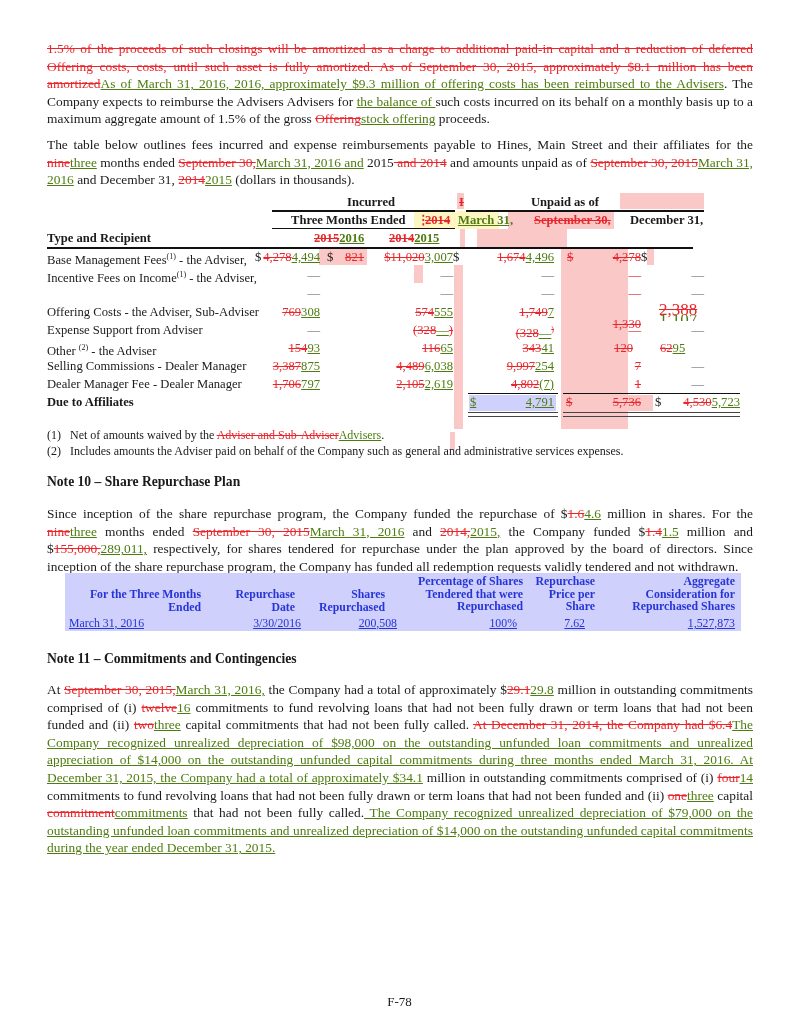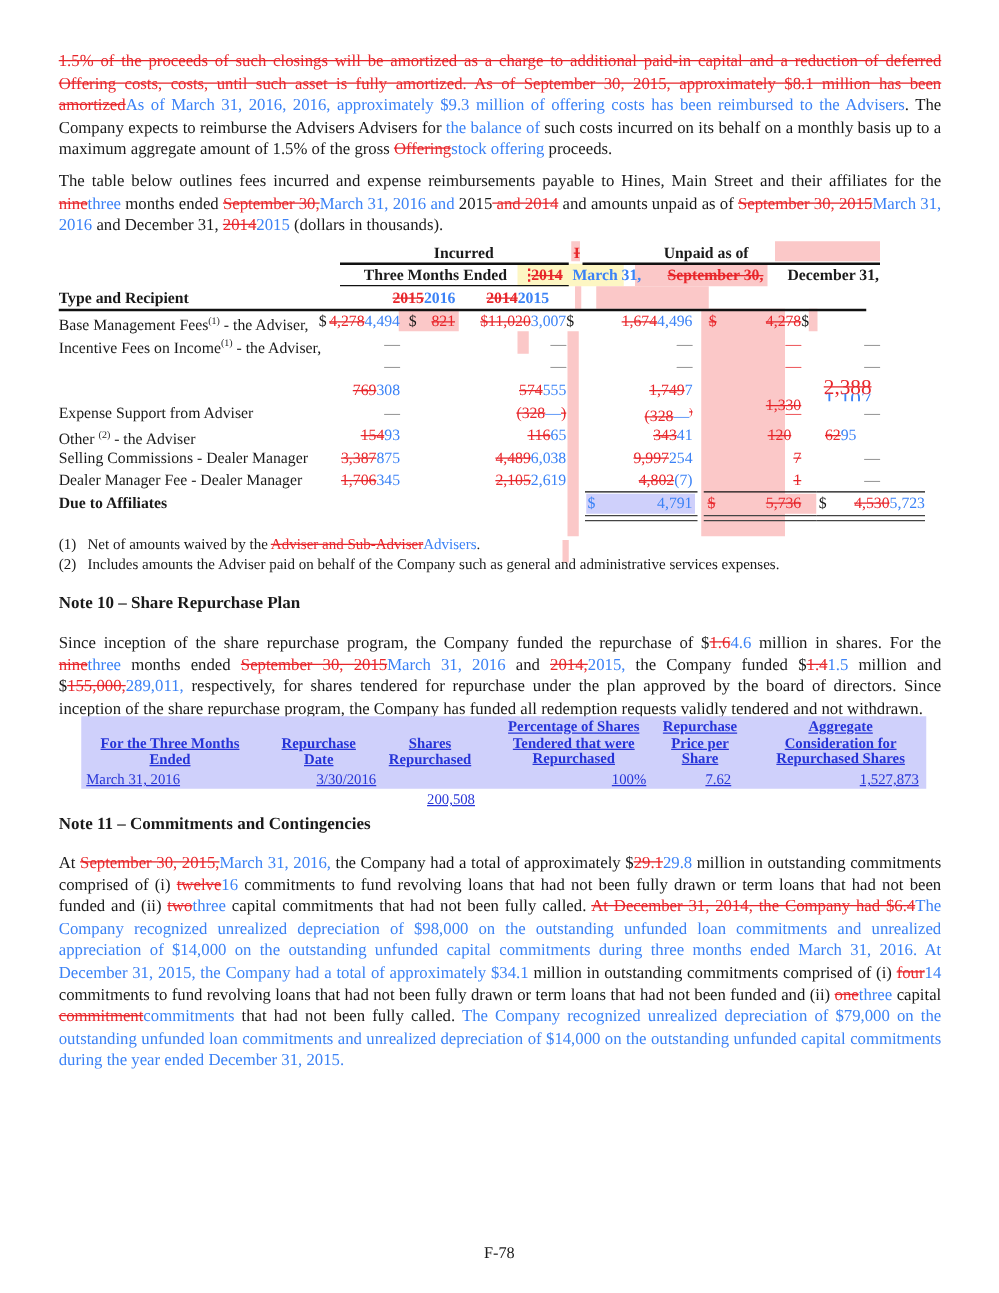--- a/index.html
+++ b/index.html
@@ -1,35 +1,35 @@
 <!DOCTYPE html>
 <html><head>
 <meta charset="utf-8">
 <style>
   html, body { margin:0; padding:0; background:#ffffff; }
   body { width:799px; height:1034px; position:relative; overflow:hidden;
          font-family:"Liberation Serif", serif; font-size:13.4px; color:#1a1a1a; }
   .page { position:absolute; left:47px; top:40px; width:706px; }
   p { margin:0; text-align:justify; line-height:17.6px; }
   .del { color:#e8262b; text-decoration:line-through; }
-  .ins { color:#3b82f6; }
+  .ins { color:#4d7c0f; text-decoration:underline; }
   .h { font-weight:bold; margin:0; font-size:13.6px; }
   .fee-table { position:absolute; left:0; top:153px; width:706px; font-size:12.6px; }
   .fee-table .row { position:absolute; left:0; width:706px; height:18px; line-height:18px; }
   .cell { position:absolute; top:0; white-space:nowrap; }
   .r { text-align:right; }
   .pink { position:absolute; background:#fbc8c8; }
   .yel { position:absolute; background:#fdf6c3; }
   .bold { font-weight:bold; }
   .rule { position:absolute; height:2px; background:#111; }
   .rule1 { position:absolute; height:1px; background:#111; }
   sup { font-size:8px; vertical-align:5px; }
   .fn { position:absolute; left:0; font-size:12px; }
   .rep { position:absolute; left:18px; top:533px; width:676px; height:58px; background:#cfd0fb; font-size:11.8px; }
-  .rep .hc { position:absolute; top:2px; text-align:center; font-weight:bold; color:#2634d8; text-decoration:underline; line-height:12.5px; }
+  .rep .hc { position:absolute; top:2px; text-align:right; font-weight:bold; color:#2634d8; line-height:12.5px; }
   .rep .vc { position:absolute; top:43px; color:#2634d8; text-decoration:underline; white-space:nowrap; }
   .pagenum { position:absolute; top:994px; left:0; width:799px; text-align:center; font-size:13px; }
 </style>
 </head>
 <body>
 
 <div class="page">
 
   <p style="position:absolute;top:0;left:0;width:706px;">
     <span class="del">1.5% of the proceeds of such closings will be amortized as a charge to additional paid-in capital and a reduction of deferred Offering costs, costs, until such asset is fully amortized. As of September 30, 2015, approximately $8.1 million has been amortized</span><span class="ins">As of March 31, 2016, 2016, approximately $9.3 million of offering costs has been reimbursed to the Advisers</span><span>. The Company expects to reimburse the Advisers Advisers for </span><span class="ins">the balance of </span><span>such costs incurred on its behalf on a monthly basis up to a maximum aggregate amount of 1.5% of the gross </span><span class="del">Offering</span><span class="ins">stock offering</span><span> proceeds.</span>
@@ -103,20 +103,21 @@
     </div>
     <div class="row" style="top:91px;">
       <span class="cell r" style="right:433px;color:#777;">—</span>
       <span class="cell r" style="right:300px;color:#777;">—</span>
       <span class="cell r" style="right:199px;color:#777;">—</span>
       <span class="cell r" style="right:112px;color:#e8262b;">—</span>
       <span class="cell r" style="right:49px;color:#777;">—</span>
     </div>
 
     <div class="row" style="top:110px;">
+      <span class="cell" style="left:0;">Offering Costs - the Adviser, Sub-Adviser</span>
       <span class="cell r" style="right:433px;"><span class="del">769</span><span class="ins">308</span></span>
       <span class="cell r" style="right:300px;"><span class="del">574</span><span class="ins">555</span></span>
       <span class="cell r" style="right:199px;"><span class="del">1,749</span><span class="ins">7</span></span>
       <span class="cell r del" style="right:112px;margin-top:12px;">1,330</span>
       <span class="cell" style="left:612px;line-height:10px;top:2px;font-size:17px;">
           <span class="del" style="display:block;">2,388</span>
           <span class="ins" style="display:block;height:6px;overflow:hidden;text-align:center;">1,107</span>
         </span>
     </div>
 
@@ -142,21 +143,21 @@
       <span class="cell" style="left:0;">Selling Commissions - Dealer Manager</span>
       <span class="cell r" style="right:433px;"><span class="del">3,387</span><span class="ins">875</span></span>
       <span class="cell r" style="right:300px;"><span class="del">4,489</span><span class="ins">6,038</span></span>
       <span class="cell r" style="right:199px;"><span class="del">9,997</span><span class="ins">254</span></span>
       <span class="cell r del" style="right:112px;">7</span>
       <span class="cell r" style="right:49px;color:#777;">—</span>
     </div>
 
     <div class="row" style="top:182px;">
       <span class="cell" style="left:0;">Dealer Manager Fee - Dealer Manager</span>
-      <span class="cell r" style="right:433px;"><span class="del">1,706</span><span class="ins">345</span></span>
+      <span class="cell r" style="right:433px;"><span class="del">1,706</span><span class="ins">797</span></span>
       <span class="cell r" style="right:300px;"><span class="del">2,105</span><span class="ins">2,619</span></span>
       <span class="cell r" style="right:199px;"><span class="del">4,802</span><span class="ins">(7)</span></span>
       <span class="cell r del" style="right:112px;">1</span>
       <span class="cell r" style="right:49px;color:#777;">—</span>
     </div>
 
     <div class="rule1" style="left:421px;top:200px;width:90px;"></div>
     <div class="rule1" style="left:516px;top:200px;width:90px;"></div>
     <div class="rule1" style="left:606px;top:200px;width:87px;"></div>
     <div style="position:absolute;left:422px;top:202px;width:87px;height:16px;background:#cfd0fb;"></div>
@@ -189,21 +190,21 @@
 
   <div class="rep">
     <div class="hc" style="left:6px;width:130px;top:15px;">For the Three Months Ended</div>
     <div class="hc" style="left:150px;width:80px;top:15px;">Repurchase Date</div>
     <div class="hc" style="left:238px;width:82px;top:15px;">Shares Repurchased</div>
     <div class="hc" style="left:330px;width:128px;">Percentage of Shares Tendered that were Repurchased</div>
     <div class="hc" style="left:460px;width:70px;">Repurchase Price per Share</div>
     <div class="hc" style="left:545px;width:125px;">Aggregate Consideration for Repurchased Shares</div>
     <span class="vc" style="left:4px;">March 31, 2016</span>
     <span class="vc" style="right:440px;">3/30/2016</span>
-    <span class="vc" style="right:361px;margin-top:16px;">200,508</span>
+    <span class="vc" style="right:344px;">200,508</span>
     <span class="vc" style="right:224px;">100%</span>
     <span class="vc" style="right:156px;">7.62</span>
     <span class="vc" style="right:6px;">1,527,873</span>
   </div>
 
   <h3 class="h" style="position:absolute;top:611px;left:0;">Note 11 – Commitments and Contingencies</h3>
   <p style="position:absolute;top:641px;left:0;width:706px;">
     <span>At </span><span class="del">September 30, 2015,</span><span class="ins">March 31, 2016,</span><span> the Company had a total of approximately $</span><span class="del">29.1</span><span class="ins">29.8</span><span> million in outstanding commitments comprised of (i) </span><span class="del">twelve</span><span class="ins">16</span><span> commitments to fund revolving loans that had not been fully drawn or term loans that had not been funded and (ii) </span><span class="del">two</span><span class="ins">three</span><span> capital commitments that had not been fully called. </span><span class="del">At December 31, 2014, the Company had $6.4</span><span class="ins">The Company recognized unrealized depreciation of $98,000 on the outstanding unfunded loan commitments and unrealized appreciation of $14,000 on the outstanding unfunded capital commitments during three months ended March 31, 2016. At December 31, 2015, the Company had a total of approximately $34.1</span><span> million in outstanding commitments comprised of (i) </span><span class="del">four</span><span class="ins">14</span><span> commitments to fund revolving loans that had not been fully drawn or term loans that had not been funded and (ii) </span><span class="del">one</span><span class="ins">three</span><span> capital </span><span class="del">commitment</span><span class="ins">commitments</span><span> that had not been fully called.</span><span class="ins"> The Company recognized unrealized depreciation of $79,000 on the outstanding unfunded loan commitments and unrealized depreciation of $14,000 on the outstanding unfunded capital commitments during the year ended December 31, 2015.</span>
   </p>
 </div>

